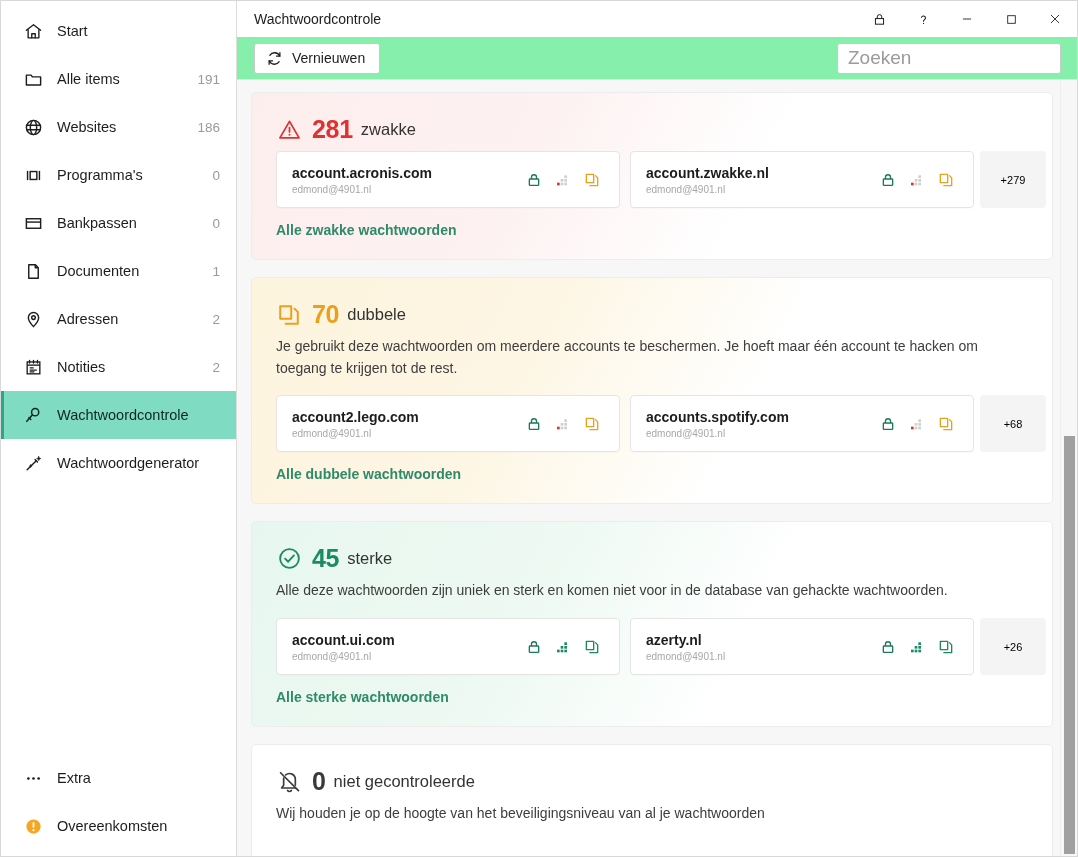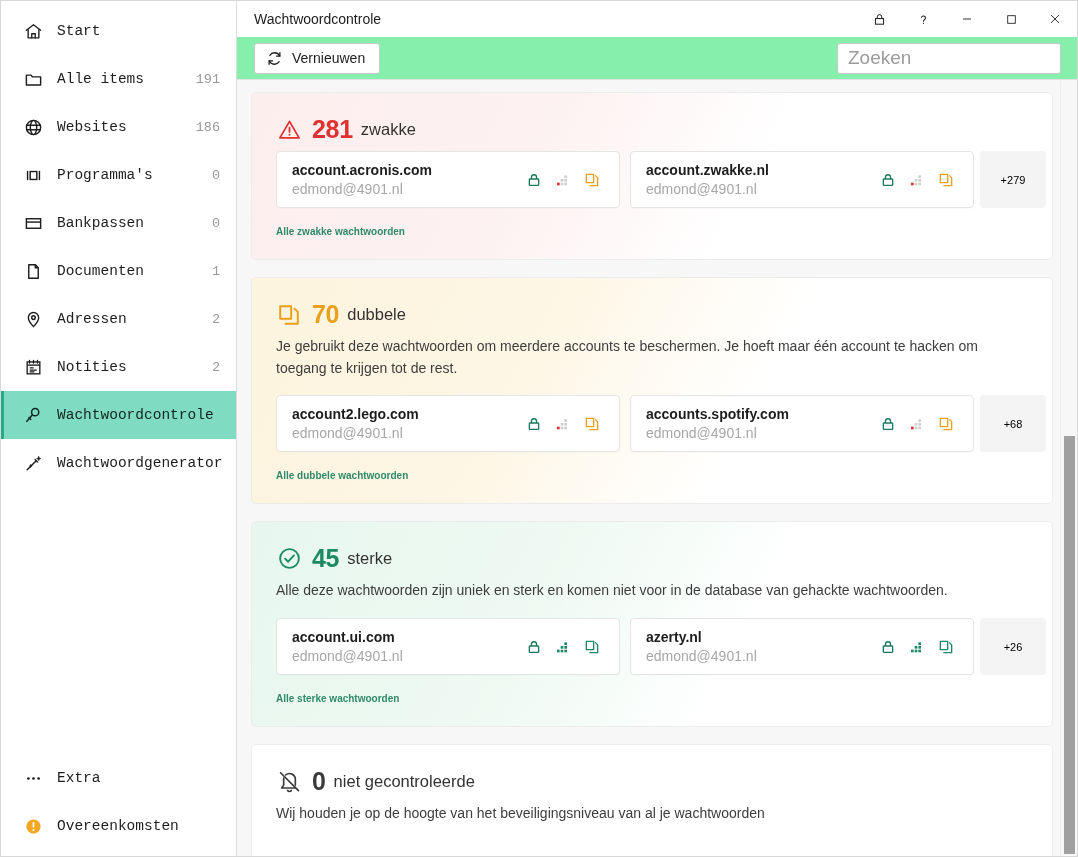--- a/index.html
+++ b/index.html
@@ -35,21 +35,20 @@
   }
 
   .nav-item {
     display: flex;
     align-items: center;
     height: 48px;
     padding: 0 16px 0 22px;
     cursor: pointer;
     position: relative;
     gap: 14px;
-    font-family: Liberation Mono, monospace;
   }
   .nav-item .ico {
     width: 20px; height: 20px;
     display: flex; align-items: center; justify-content: center;
     flex: 0 0 20px;
     color: #1d1d1d;
   }
   .nav-item .label {
     flex: 1 1 auto;
     font-size: 14.5px;
@@ -229,21 +228,21 @@
   .entry .etext { flex: 1 1 auto; min-width: 0; }
   .entry .etitle {
     font-size: 14px;
     font-weight: bold;
     color: #1d1d1d;
     white-space: nowrap;
     overflow: hidden;
     text-overflow: clip;
   }
   .entry .esub {
-    font-size: 14px;
+    font-size: 10px;
     color: #a7a7a7;
     margin-top: 3px;
     white-space: nowrap;
     overflow: hidden;
   }
   .entry .eicons {
     display: flex;
     align-items: center;
     gap: 12px;
     flex: 0 0 auto;
@@ -258,21 +257,21 @@
     display: flex;
     align-items: center;
     justify-content: center;
     font-size: 11px;
     color: #000000;
     cursor: pointer;
     margin-left: -4px;
   }
 
   .card-link {
-    font-size: 10px;
+    font-size: 14px;
     color: #2f8a6b;
     font-weight: bold;
     cursor: pointer;
     display: inline-block;
   }
 
   
   .scrollbar {
     position: absolute;
     right: 0;

